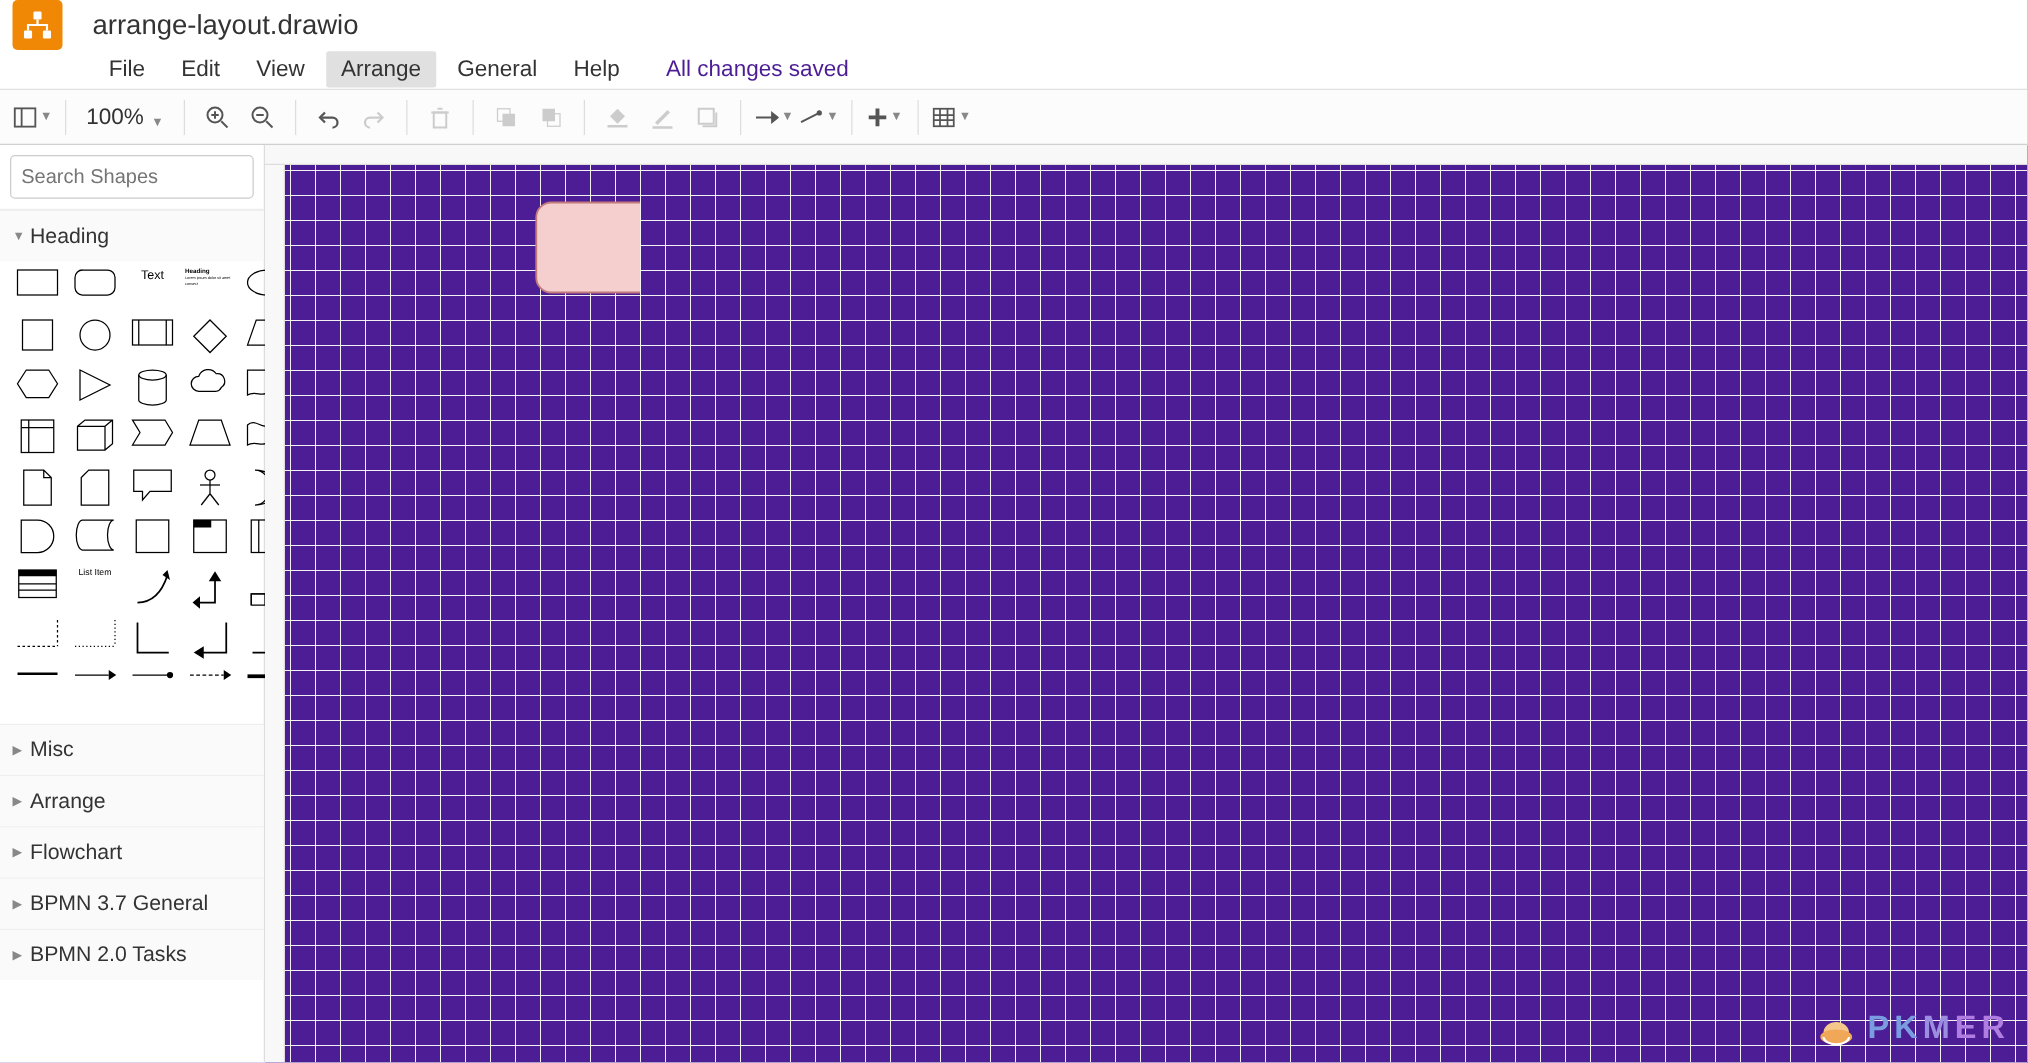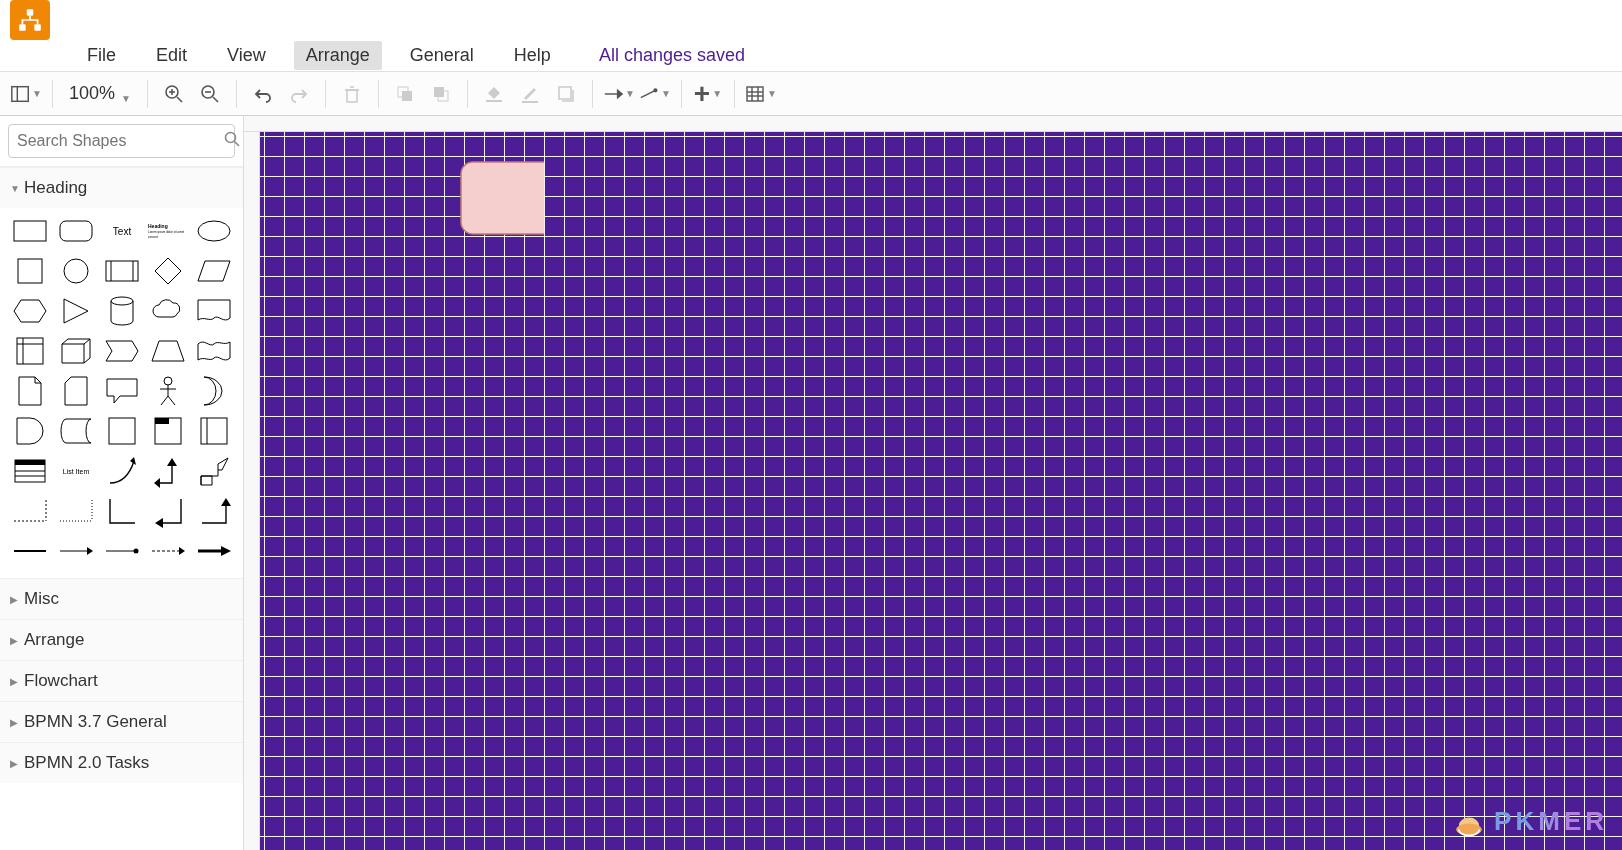--- a/index.html
+++ b/index.html
@@ -3,46 +3,46 @@
 <meta charset="utf-8">
 <style>
 * { margin: 0; padding: 0; box-sizing: border-box; font-family: -apple-system, BlinkMacSystemFont, "Segoe UI", Helvetica, Arial, sans-serif; }
 html, body { width: 1622px; height: 850px; overflow: hidden; background: #fff; }
 
 .titlebar { display: flex; align-items: center; height: 40px; padding: 4px 10px; }
 .app-logo { width: 40px; height: 40px; background: #f08705; border-radius: 4px; display: flex; align-items: center; justify-content: center; margin-right: 24px; }
 .app-logo svg { width: 26px; height: 26px; }
 .filename { font-size: 22px; color: #333; }
 
-.menubar { display: flex; align-items: center; height: 32px; padding-left: 75px; gap: 16px; border-bottom: 1px solid #e0e0e0; }
+.menubar { display: flex; align-items: center; height: 32px; padding-left: 75px; gap: 5px; border-bottom: 1px solid #e0e0e0; }
 .menu-item { padding: 4px 12px; font-size: 18px; color: #333; cursor: pointer; border-radius: 2px; }
 .menu-item.active { background: #e0e0e0; }
 .menu-status { margin-left: 20px; font-size: 18px; color: #4c1d95; }
 
 .toolbar { display: flex; align-items: center; height: 44px; padding: 0 10px; border-bottom: 1px solid #d0d0d0; gap: 4px; background: #fcfcfc; }
 .tb-btn { width: 32px; height: 32px; display: flex; align-items: center; justify-content: center; cursor: pointer; border-radius: 2px; color: #555; }
 .tb-btn.disabled { color: #ccc; }
 .tb-sep { width: 1px; height: 28px; background: #ddd; margin: 0 6px; }
 .tb-zoom { display: flex; align-items: flex-end; font-size: 18px; color: #333; padding: 0 6px; gap: 4px; cursor: pointer; }
 .tb-plus { font-size: 28px; font-weight: bold; }
 .chev { font-size: 10px; color: #888; margin-left: 2px; }
 
 .workspace { display: flex; height: calc(850px - 40px - 32px - 44px); }
-.sidebar { width: 244px; border-right: 1px solid #ddd; display: flex; flex-direction: column; background: #fff; position: relative; }
+.sidebar { width: 212px; border-right: 1px solid #ddd; display: flex; flex-direction: column; background: #fff; position: relative; }
 .resize-handle { position: absolute; right: -6px; top: 50%; width: 6px; height: 20px; display: flex; align-items: center; justify-content: center; font-size: 8px; color: #999; cursor: ew-resize; }
 .search-wrap { padding: 8px; border-bottom: 1px solid #eee; }
 .search-box { display: flex; align-items: center; border: 1px solid #ccc; border-radius: 4px; padding: 6px 8px; background: #fff; }
 .search-box input { border: none; outline: none; flex: 1; font-size: 16px; color: #999; background: transparent; }
 .search-box .sicon { color: #888; }
 
 .cat { border-top: 1px solid #eee; }
 .cat-head { display: flex; align-items: center; padding: 10px 10px; font-size: 17px; color: #333; cursor: pointer; gap: 4px; background: #fafafa; }
 .cat-head .arrow { font-size: 10px; color: #888; width: 10px; }
 .shapes-grid { padding: 6px 10px 10px 10px; display: grid; grid-template-columns: repeat(5, 1fr); gap: 6px 6px; }
-.shape-cell { width: 40px; height: 34px; display: flex; align-items: center; justify-content: center; cursor: pointer; }
+.shape-cell { width: 40px; height: 34px; display: flex; align-items: flex-start; justify-content: center; cursor: pointer; }
 .shape-cell svg { overflow: visible; }
 .shape-text { font-size: 10px; color: #000; }
 .shape-heading { font-size: 5px; color: #000; text-align: left; line-height: 1; }
 .shape-listitem { font-size: 7px; color: #000; }
 
 .canvas-wrap { flex: 1; position: relative; overflow: hidden; background: #4c1d95; }
 .grid-bg { position: absolute; inset: 0;
   background-image:
     linear-gradient(#f2f2f2 1px, transparent 1px),
     linear-gradient(90deg, #f2f2f2 1px, transparent 1px),
@@ -67,20 +67,21 @@
 
 <div class="titlebar">
   <div class="app-logo">
     <svg viewBox="0 0 24 24" fill="#fff">
         <rect x="9" y="2" width="6" height="6" rx="1"></rect>
         <rect x="2" y="16" width="6" height="6" rx="1"></rect>
         <rect x="16" y="16" width="6" height="6" rx="1"></rect>
         <path d="M12 8v4M12 12H5v4M12 12h7v4" stroke="#fff" stroke-width="1.6" fill="none"></path>
       </svg>
   </div>
+  <div class="filename">arrange-layout.drawio</div>
 </div>
 
 <div class="menubar">
   <div class="menu-item">File</div>
   <div class="menu-item">Edit</div>
   <div class="menu-item">View</div>
   <div class="menu-item active">Arrange</div>
   <div class="menu-item">General</div>
   <div class="menu-item">Help</div>
   <div class="menu-status">All changes saved</div>

